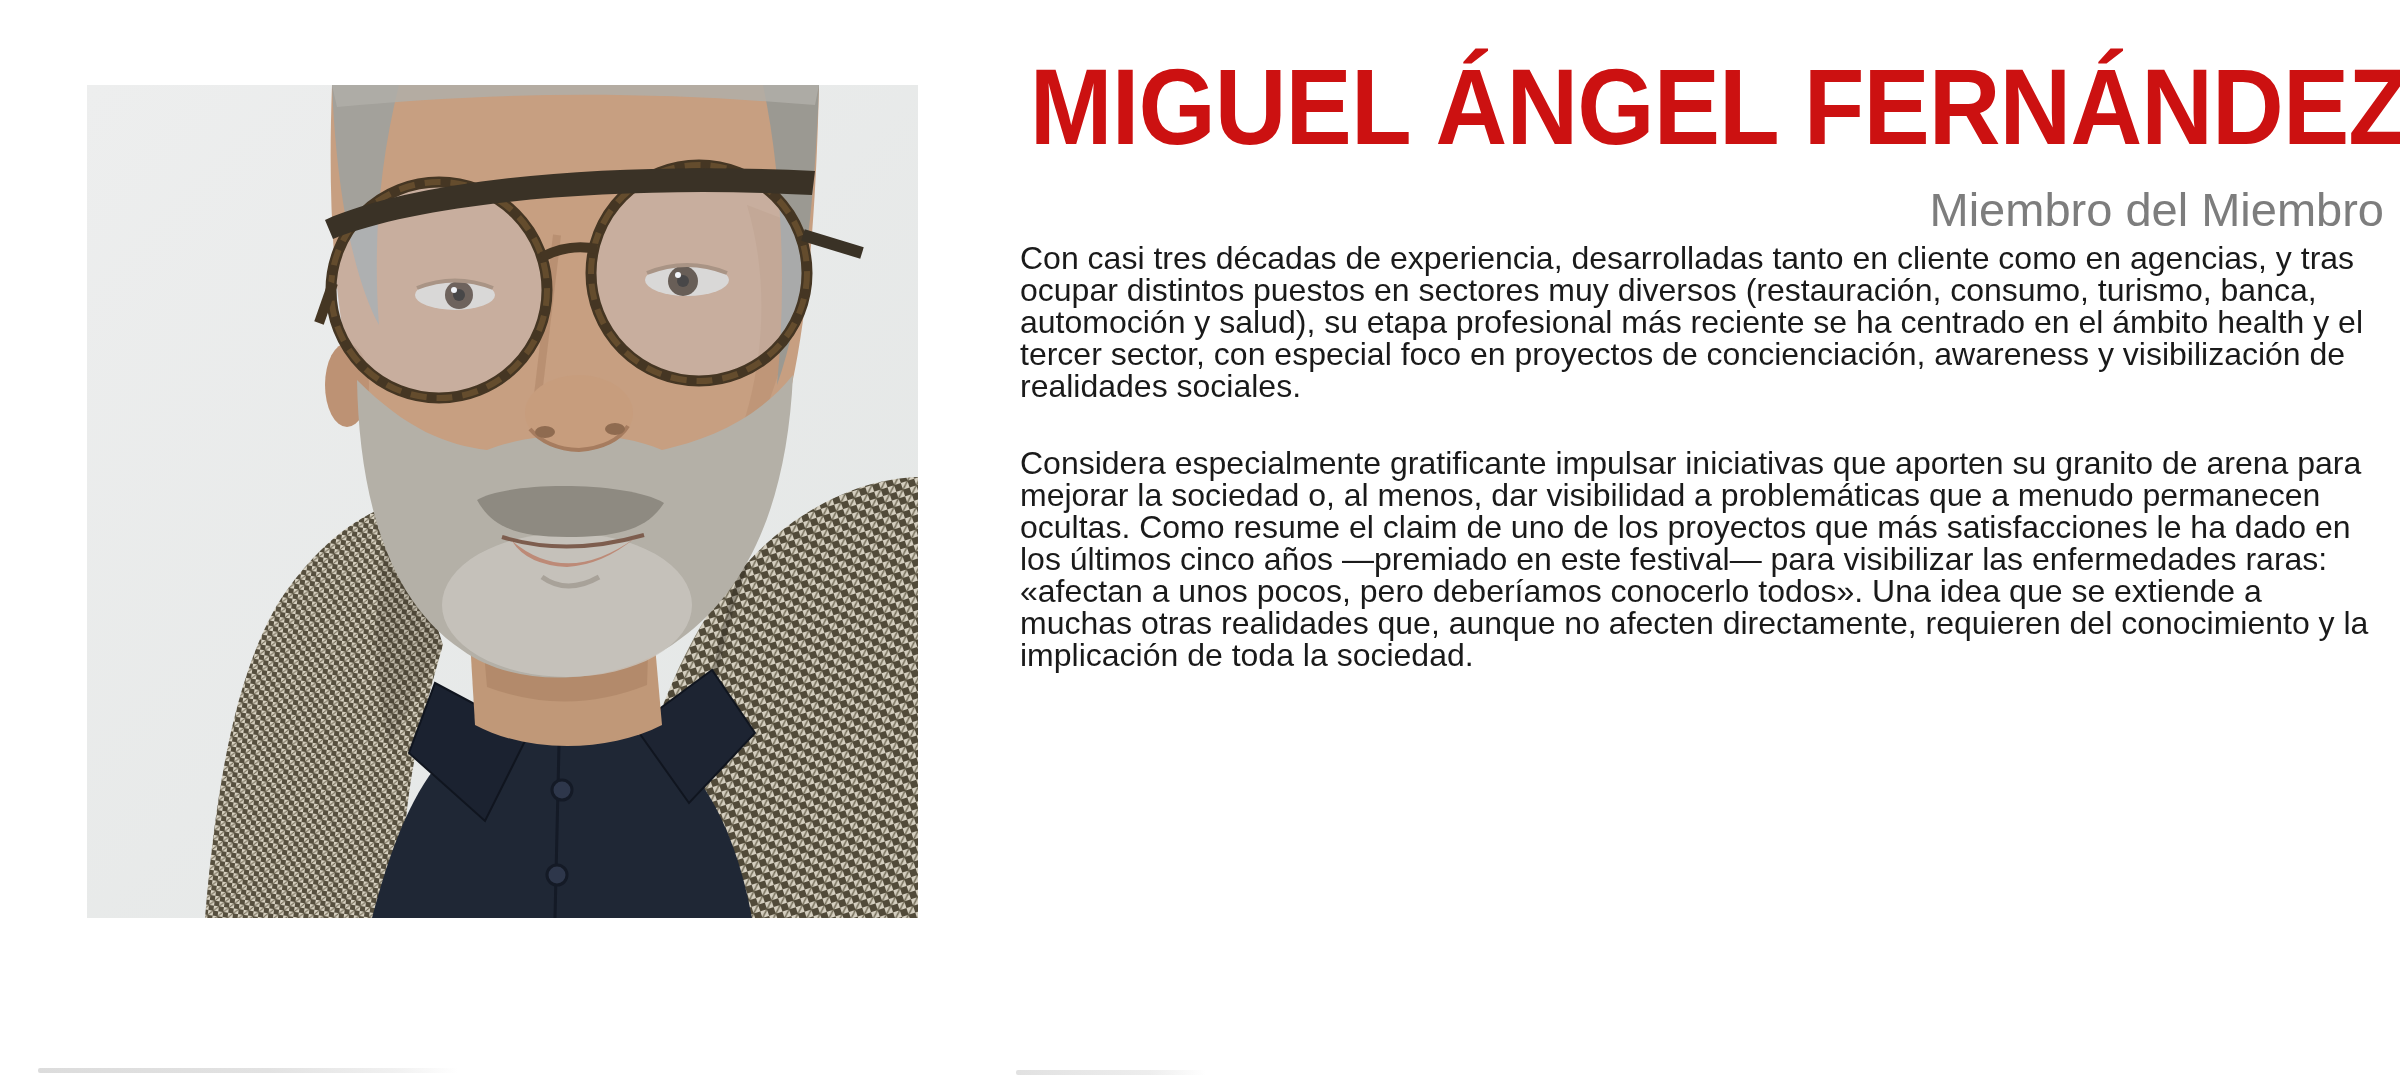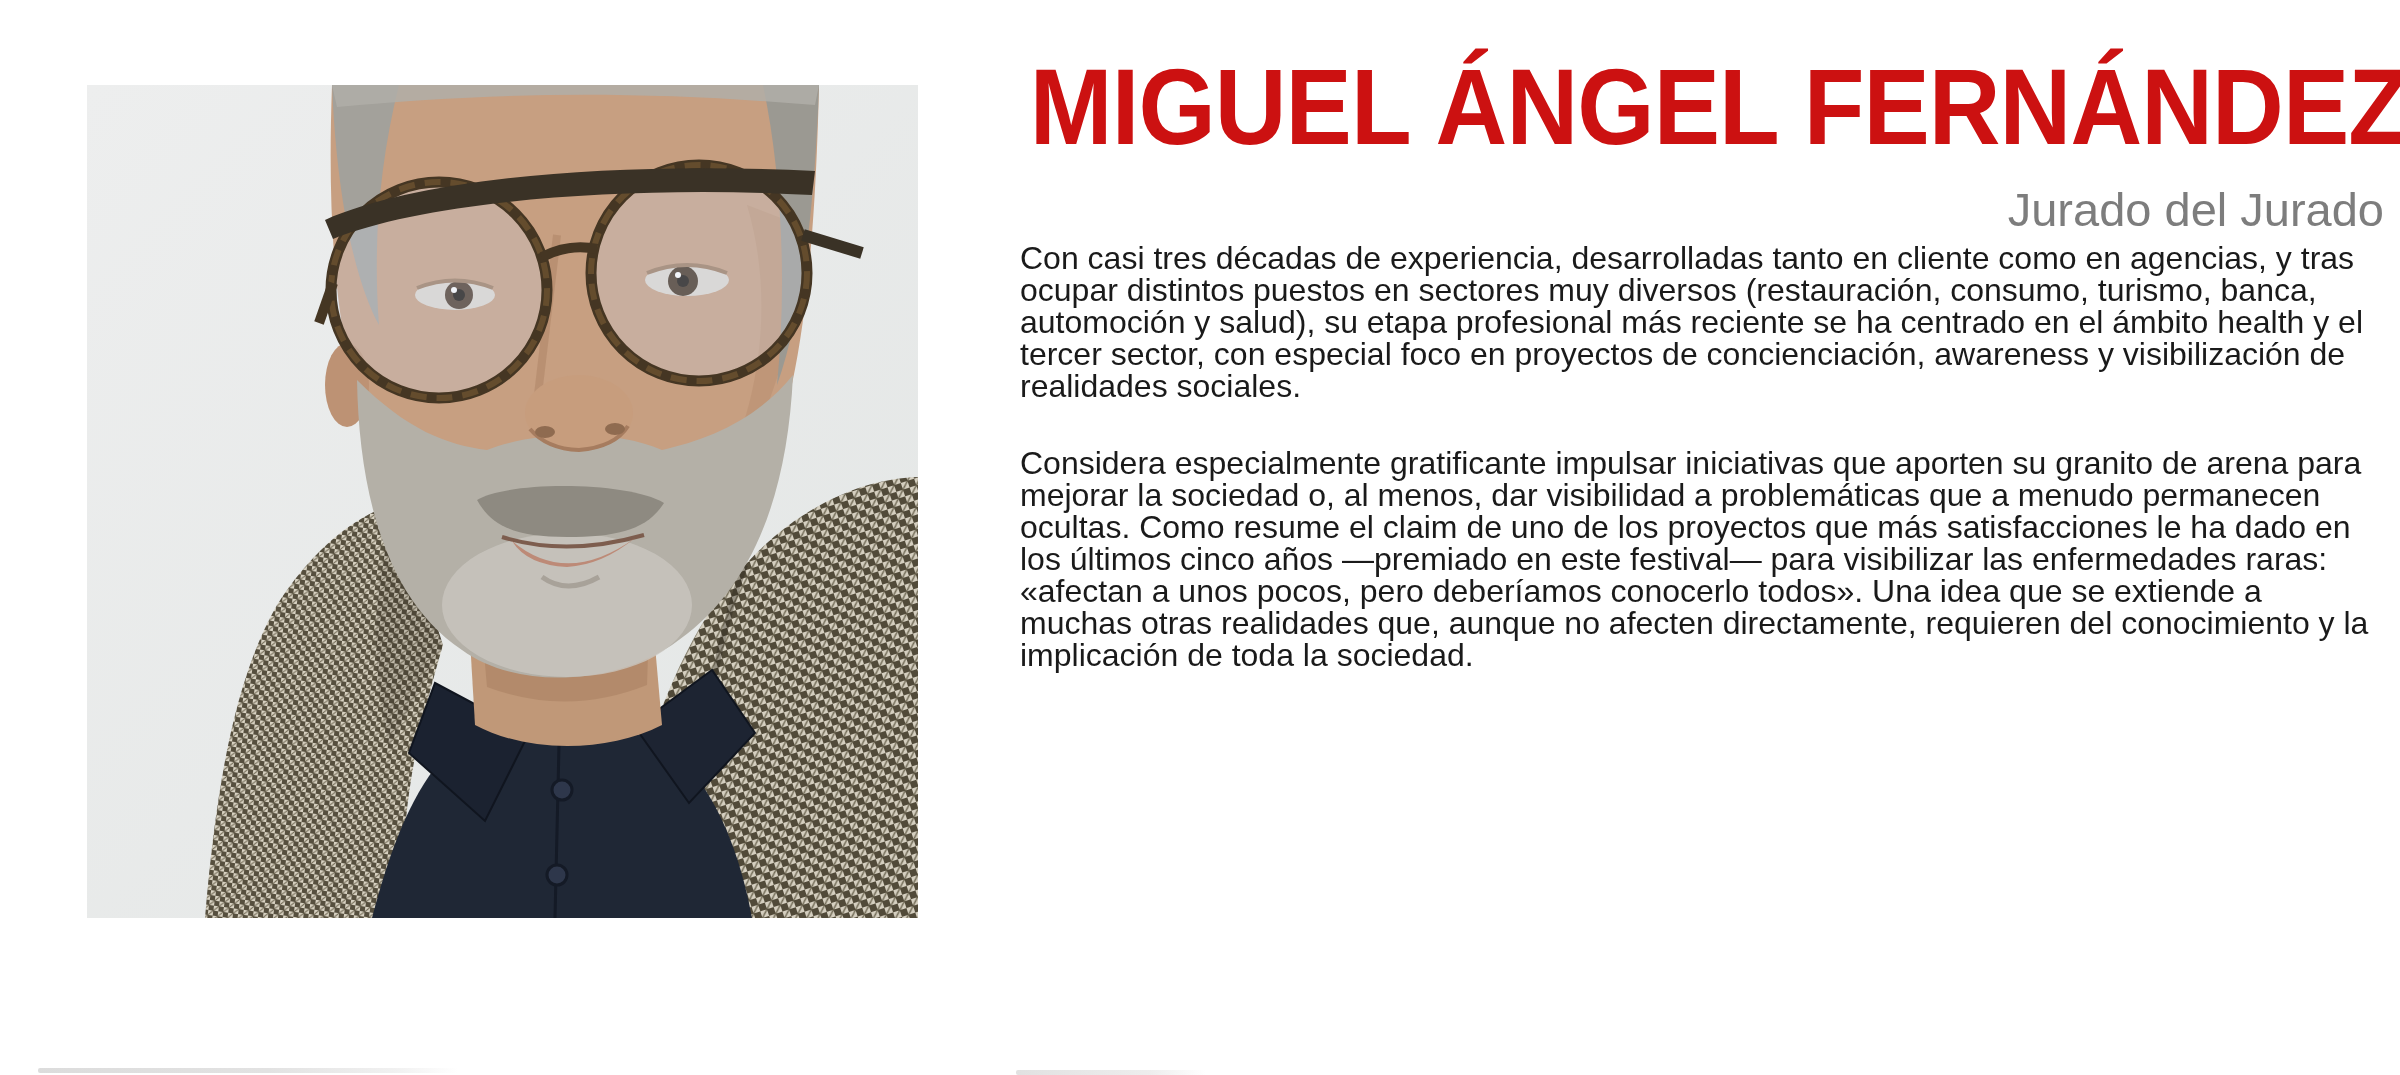--- a/index.html
+++ b/index.html
@@ -172,21 +172,21 @@
           <path d="M455 172 Q482 158 510 164" stroke="#453623" stroke-width="10"></path>
           <path d="M246 198 L232 238" stroke="#453623" stroke-width="10"></path>
           <path d="M716 150 L775 168" stroke="#3a3226" stroke-width="12"></path>
         </g>
       </g>
     </svg>
   </figure>
 
   <h1 class="profile-name" style="margin:0">MIGUEL ÁNGEL FERNÁNDEZ</h1>
 
-  <div class="profile-role">Jurado del Jurado</div>
+  <div class="profile-role">Miembro del Miembro</div>
 
   <div class="bio-text">
     <p>Con casi tres décadas de experiencia, desarrolladas tanto en cliente como en agencias, y tras ocupar distintos puestos en sectores muy diversos (restauración, consumo, turismo, banca, automoción y salud), su etapa profesional más reciente se ha centrado en el ámbito health y el tercer sector, con especial foco en proyectos de concienciación, awareness y visibilización de realidades sociales.</p>
     <p>Considera especialmente gratificante impulsar iniciativas que aporten su granito de arena para mejorar la sociedad o, al menos, dar visibilidad a problemáticas que a menudo permanecen ocultas. Como resume el claim de uno de los proyectos que más satisfacciones le ha dado en los últimos cinco años —premiado en este festival— para visibilizar las enfermedades raras: «afectan a unos pocos, pero deberíamos conocerlo todos». Una idea que se extiende a muchas otras realidades que, aunque no afecten directamente, requieren del conocimiento y la implicación de toda la sociedad.</p>
   </div>
 
   <div class="partial-edge left"></div>
   <div class="partial-edge right"></div>
 
 </div>

